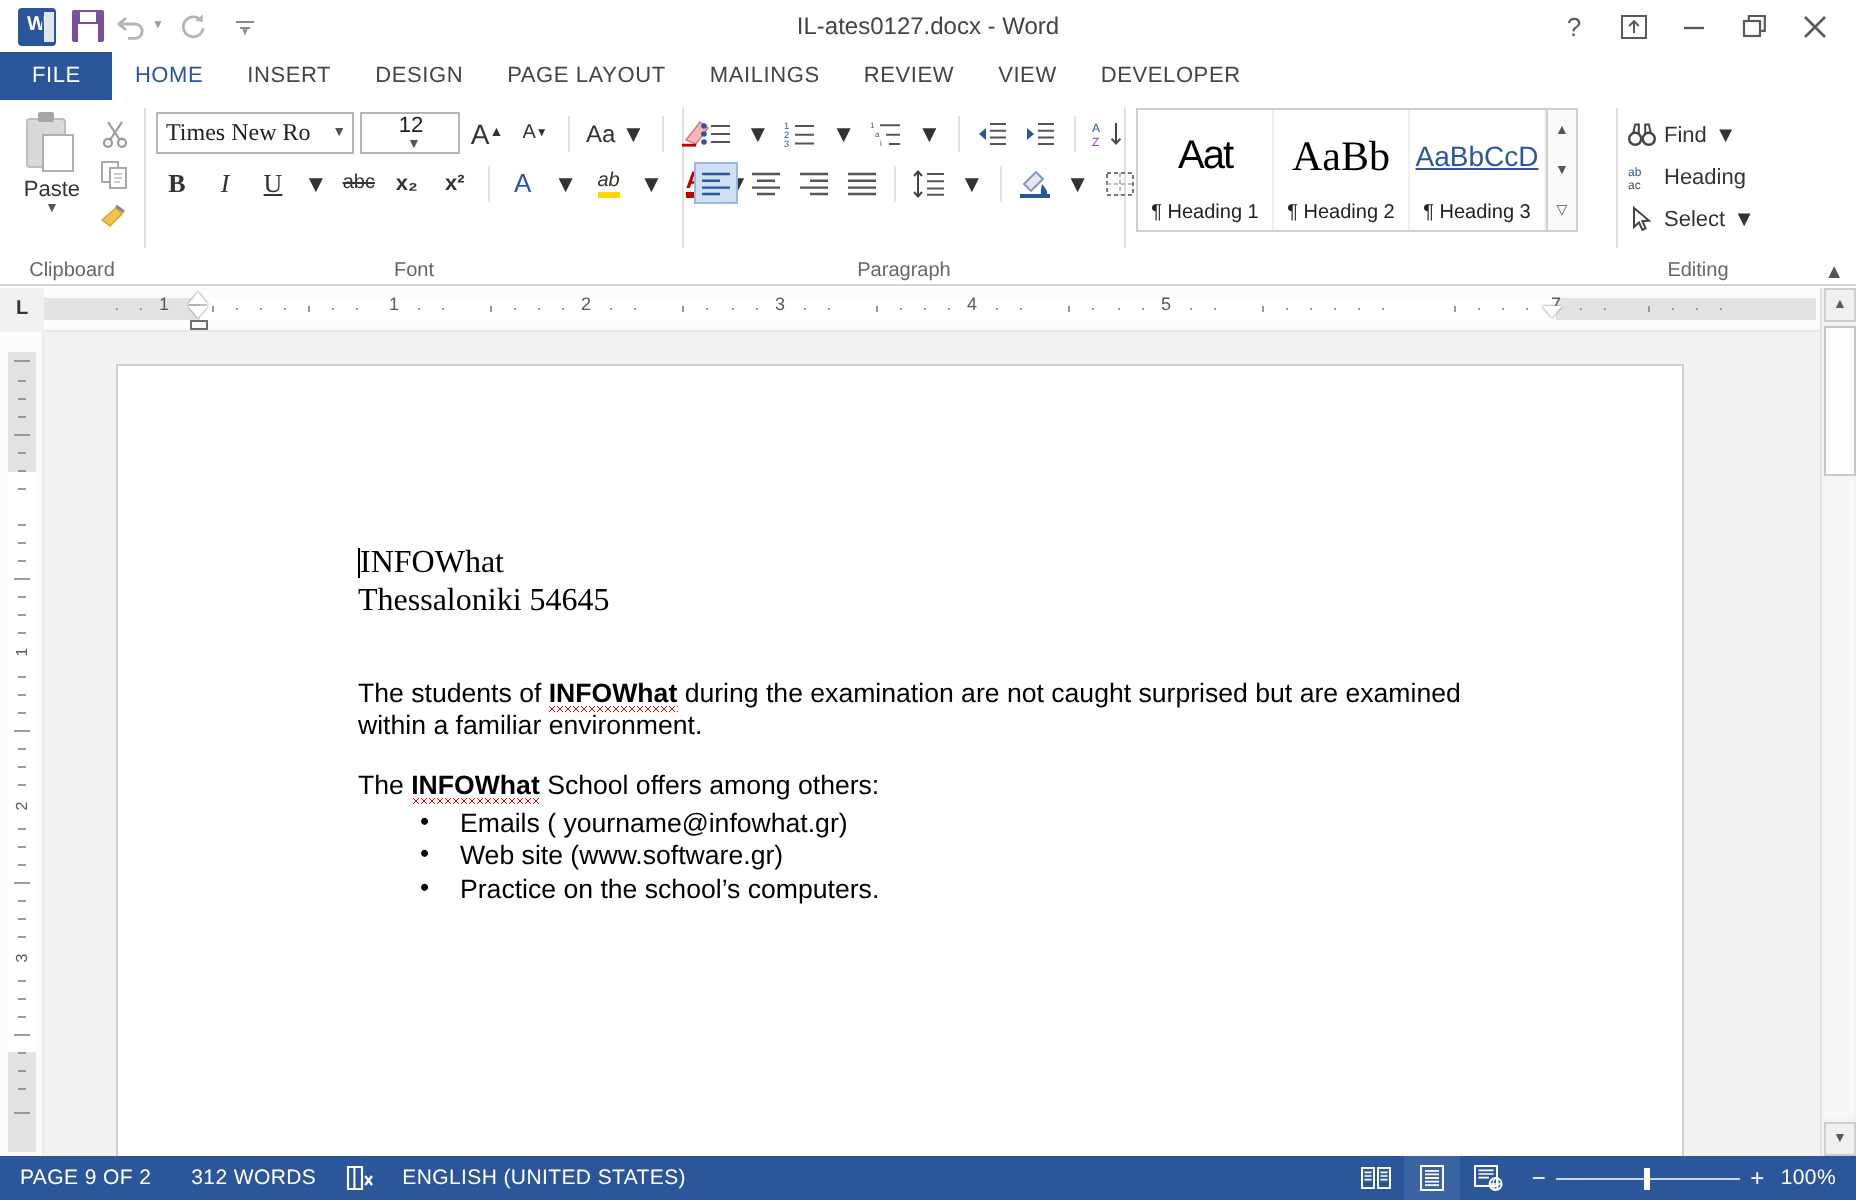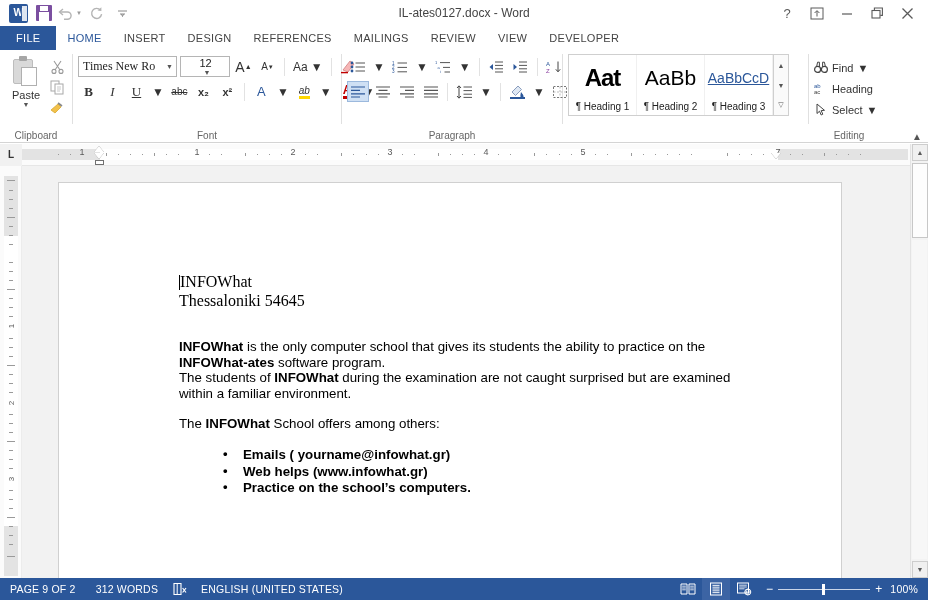--- a/index.html
+++ b/index.html
@@ -147,22 +147,22 @@
   .stylesgrp { width: 245px; }
   .styles-gallery {
     border: 1px solid #cfcfcf; height: 62px; display: flex; background: #fff; margin-top: 1px;
   }
   .style-item {
     width: 68px; display: flex; flex-direction: column; align-items: center;
     justify-content: flex-end; padding-bottom: 3px; border-right: 1px solid #f0f0f0;
   }
   .style-preview { flex: 1; display: flex; align-items: center; justify-content: center; }
   .style-name { font-size: 10px; color: #222; white-space: nowrap; }
-  .sp1 { font-size: 24px; font-weight: bold; color: #000; font-family: "Liberation Sans", sans-serif; letter-spacing: -1px; }
-  .sp2 { font-size: 21px; color: #000; font-family: Liberation Sans, sans-serif; text-align: right; }
+  .sp1 { font-size: 20px; font-weight: normal; color: #000; font-family: "Liberation Sans", sans-serif; letter-spacing: -1px; }
+  .sp2 { font-size: 21px; color: #000; font-family: Liberation Serif, serif; text-align: right; }
   .sp3 { font-size: 14px; color: #2b579a; text-decoration: underline; font-family: "Liberation Sans", sans-serif; }
   .gallery-scroll {
     width: 15px; display: flex; flex-direction: column; justify-content: space-between;
     border-left: 1px solid #cfcfcf; background: #fafafa;
   }
   .gs-btn { height: 20px; display: flex; align-items: center; justify-content: center;
             font-size: 7px; color: #555; }
 
   
   .editgrp { width: 80px; }
@@ -240,21 +240,21 @@
   .sq {
     background-image: linear-gradient(45deg, transparent 45%, #e00 45%, #e00 55%, transparent 55%),
                       linear-gradient(-45deg, transparent 45%, #e00 45%, #e00 55%, transparent 55%);
     background-size: 4px 3px;
     background-repeat: repeat-x;
     background-position: 0 100%;
     padding-bottom: 2px;
   }
   .gap { height: 29px; }
   .gap2 { height: 15px; }
-  ul.bullets { list-style: none; margin: 16px; padding: 0; font-weight: bold; }
+  ul.bullets { list-style: none; margin: 3px; padding: 0; }
   ul.bullets li { position: relative; padding-left: 48px; line-height: 16.5px; }
   ul.bullets li:before {
     content: "\2022"; position: absolute; left: 28px; top: -1px; font-size: 13px;
   }
 
   
   .vscroll {
     position: absolute; top: 144px; right: 0; width: 18px; bottom: 22px;
     background: #f3f3f3; border-left: 1px solid #e3e3e3;
   }
@@ -357,21 +357,21 @@
       </div>
     </div>
   </div>
 
   <div class="tabbar-rest"></div>
   <div class="tabbar" style="background:transparent;">
     <div class="tab file">FILE</div>
     <div class="tab active">HOME</div>
     <div class="tab">INSERT</div>
     <div class="tab">DESIGN</div>
-    <div class="tab">REFERENCES</div>
+    <div class="tab">PAGE LAYOUT</div>
     <div class="tab">MAILINGS</div>
     <div class="tab">REVIEW</div>
     <div class="tab">VIEW</div>
     <div class="tab">DEVELOPER</div>
   </div>
 
   <div class="ribbon">
 
     <div class="grp clipboard">
       <div class="grp-body">
@@ -797,39 +797,35 @@
     <div class="page">
       <div class="doc-body">
 
         <div class="addr">
           <div><span class="caret"></span><span>INFOWhat</span></div>
           <div>Thessaloniki 54645</div>
         </div>
 
         <div class="gap"></div>
 
-        <div>
-          <b class="sq">INFOWhat</b><span> is the only computer school that gives its students the ability to practice on the</span>
-          <b>INFOWhat-ates</b><span> software program.</span>
-        </div>
 
 
         <div>
           <span>The students of </span><b class="sq">INFOWhat</b><span> during the examination are not caught surprised but are examined within a familiar environment.</span>
         </div>
 
         <div class="gap2"></div>
 
         <div>
           <span>The </span><b class="sq">INFOWhat</b><span> School offers among others:</span>
         </div>
 
         <ul class="bullets">
           <li>Emails ( yourname@infowhat.gr)</li>
-          <li>Web helps (www.infowhat.gr)</li>
+          <li>Web site (www.software.gr)</li>
           <li>Practice on the school’s computers.</li>
         </ul>
       </div>
 
     </div>
   </div>
 
   <div class="vscroll">
     <div class="sc-btn sc-up">▲</div>
     <div class="sc-thumb"></div>

